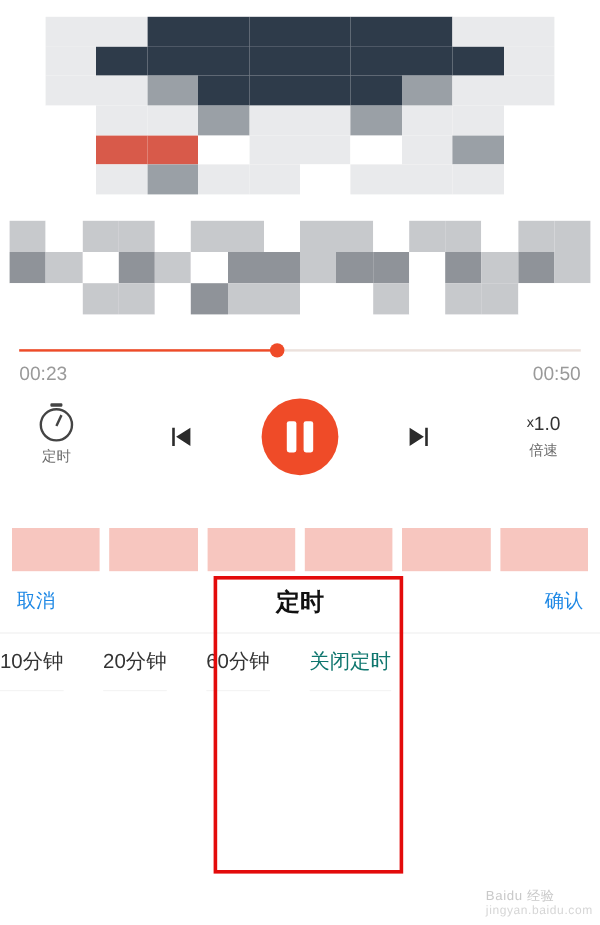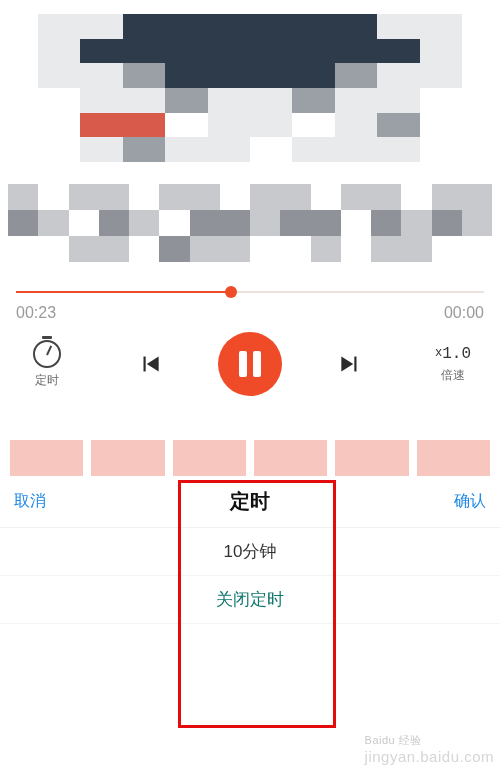--- a/index.html
+++ b/index.html
@@ -95,21 +95,20 @@
     justify-content: space-between;
   }
   .ctrl {
     display: flex;
     flex-direction: column;
     align-items: center;
     justify-content: center;
     width: 70px;
     color: #444;
     font-size: 12px;
-    font-family: Liberation Mono, monospace;
   }
   .ctrl .lbl { margin-top: 4px; color:#6b6b6b; font-size: 12px; }
   .ctrl svg { display:block; }
 
   .timer-icon {
     width: 28px; height: 28px;
     border: 2px solid #444;
     border-radius: 50%;
     position: relative;
   }
@@ -190,21 +189,21 @@
     color:#1e88e5;
     font-size:16px;
   }
   .sheet-title{
     font-size:20px;
     font-weight:700;
     color:#111;
   }
   .options{
     display:flex;
-    flex-direction:column;
+    gap:33px;
   }
   .opt{
     height:48px;
     display:flex;
     align-items:center;
     justify-content:center;
     font-size:17px;
     color:#333;
     border-bottom:1px solid #f4f4f4;
   }
@@ -218,21 +217,21 @@
   }
 
   
   .wm{
     position:absolute;
     right:6px; bottom:6px;
     font-size:11px;
     color:#c9c9c9;
     letter-spacing:.5px;
   }
-  .wm small{ display:block; font-size:15px; text-align:right; color:#d6d6d6;}
+  .wm small{ display:block; font-size:10px; text-align:right; color:#d6d6d6;}
 </style>
 </head>
 <body>
 
 <div class="screen">
 
   <div class="art-area">
     <div class="mosaic" aria-hidden="true">
       <div class="l"></div>
         <div class="l"></div>
@@ -348,21 +347,21 @@
       <div class="w"></div>
   </div>
 
   <div class="progress-row">
     <div class="track"></div>
     <div class="fill" id="fill" style="width: 46%;"></div>
     <div class="thumb" id="thumb" style="left: 46%;"></div>
   </div>
   <div class="time-row">
     <span>00:23</span>
-    <span>00:00</span>
+    <span>00:50</span>
   </div>
 
   <div class="controls">
     <div class="ctrl">
       <span class="timer-icon"></span>
       <span class="lbl">定时</span>
     </div>
 
     <div class="ctrl skip">
       <svg viewBox="0 0 24 24">
@@ -403,20 +402,22 @@
   <div class="divider-dash"></div>
 
   <div class="sheet">
     <div class="sheet-header">
       <span class="sheet-cancel">取消</span>
       <span class="sheet-title">定时</span>
       <span class="sheet-confirm">确认</span>
     </div>
     <div class="options">
       <div class="opt">10分钟</div>
+      <div class="opt">20分钟</div>
+      <div class="opt">60分钟</div>
       <div class="opt dim">关闭定时</div>
     </div>
   </div>
 
   <div class="highlight" style="left:178px; top:480px; width:158px; height:248px;"></div>
 
   <div class="wm">
     <span>Baidu 经验</span>
     <small>jingyan.baidu.com</small>
   </div>

